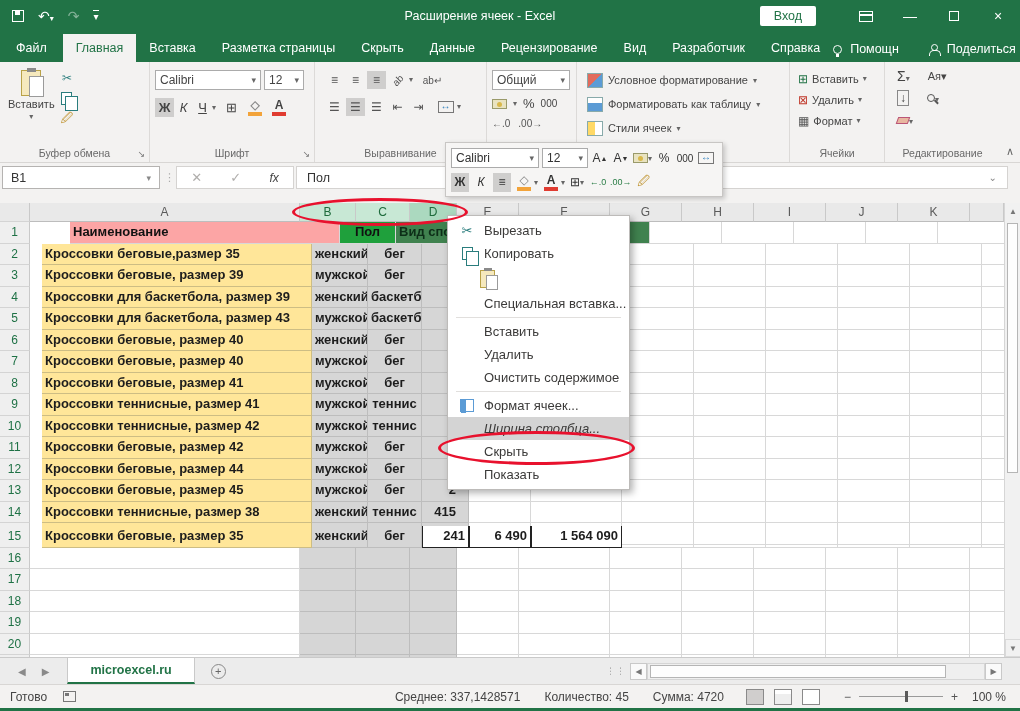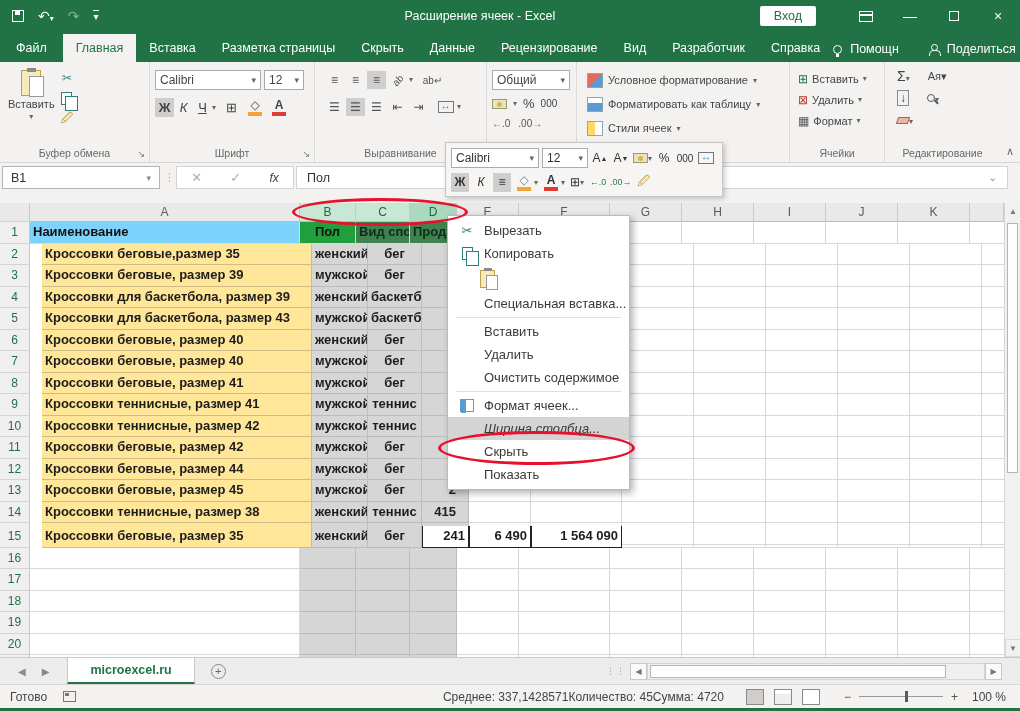--- a/index.html
+++ b/index.html
@@ -94,21 +94,21 @@
            border-right:1px solid #c9c9c9; border-bottom:1px solid #bdbdbd; }
   .hr .c.selh { background:#c8e8d5; color:#1e6b3c; }
   .hr .c.selh.dark { background:#abd9bf; }
   .rn { flex:none; width:30px; background:#efefef; color:#1e7145; text-align:center; font-weight:400; font-size:12px;
         line-height:20px; border-right:1px solid #c9c9c9; border-bottom:1px solid #d4d4d4; }
   .hr .rn { background:#e9e9e9; line-height:18px; }
   .cA{width:270px;} .cB{width:56px;text-align:center;} .cC{width:54px;text-align:center;} .cD{width:47px;text-align:right;}
   .cE{width:62px;text-align:right;} .cF{width:91px;text-align:right;} .cG,.cH,.cI,.cJ,.cK{width:72px;} .cL{width:34px;border-right:none;}
   .yel { background:#ffe699; border-right-color:#cdbd84; border-bottom-color:#cdbd84;margin-left:12px; }
   .sel { background:#d6d6d6; border-right-color:#bdbdbd; border-bottom-color:#bdbdbd; }
-  .grn { background:#7dd3fc; color:#111; }
+  .grn { background:#fca5a5; color:#111;margin-left:40px; }
   .grnB { background:#1fa03c; color:#111; text-align:center; }
   .grnS { background:#40824f; color:#0d2e18; text-align:center; }
   .clip12 { padding-right:12px; }
   .clip6 { padding-right:6px; }
   .blackcell { background:#fff; border:1px solid #222; border-top:none; }
 
   
   .vscroll { position:absolute; left:1004px; top:203px; width:16px; height:454px; background:#f1f1f1; border-left:1px solid #d6d6d6; }
   .vscroll .up { position:absolute; top:0; left:0; width:16px; height:18px; color:#777; font-size:8px; text-align:center; line-height:18px; }
   .vscroll .thumb { position:absolute; top:20px; left:2px; width:11px; height:250px; background:#fdfdfd; border:1px solid #b5b5b5; }
@@ -165,21 +165,21 @@
   .hscroll .track { flex:1; height:17px; background:#efefef; border:1px solid #d5d5d5; position:relative; }
   .hscroll .thumb { position:absolute; left:2px; top:1px; width:88%; height:13px; background:#fdfdfd; border:1px solid #b5b5b5; }
 
   
   .statusbar { position:absolute; left:0; top:684px; width:1020px; height:27px; background:#f3f2f1;
                border-top:1px solid #d8d6d4; border-bottom:3px solid #217346; display:flex; align-items:center;
                font-size:12px; color:#444; }
   .statusbar .mode { padding-left:10px; }
   .macroic { width:13px; height:11px; border:1px solid #777; margin-left:16px; position:relative; }
   .macroic::after { content:""; position:absolute; left:1px; top:1px; width:4px; height:3px; background:#777; }
-  .agg { margin-left:auto; display:flex; white-space:nowrap; }
+  .agg { margin-left:auto; display:flex; gap:24px; white-space:nowrap; }
   .views { display:flex; gap:10px; margin-left:22px; }
   .vic { width:18px; height:16px; border:1px solid #8a8a8a; background:#fff; }
   .vic.on { background:#d0cecd; }
   .vic.pg { background:linear-gradient(180deg,#fff 0 30%, #eee 30% 100%); }
   .zoomctl { display:flex; align-items:center; gap:8px; margin:0 14px 0 24px; color:#555; }
   .zline { width:84px; height:1px; background:#9a9a9a; position:relative; }
   .zthumb { position:absolute; left:46px; top:-5px; width:3px; height:11px; background:#5a5a5a; }
   .zoompct { padding-right:14px; }
 </style>
 </head>

